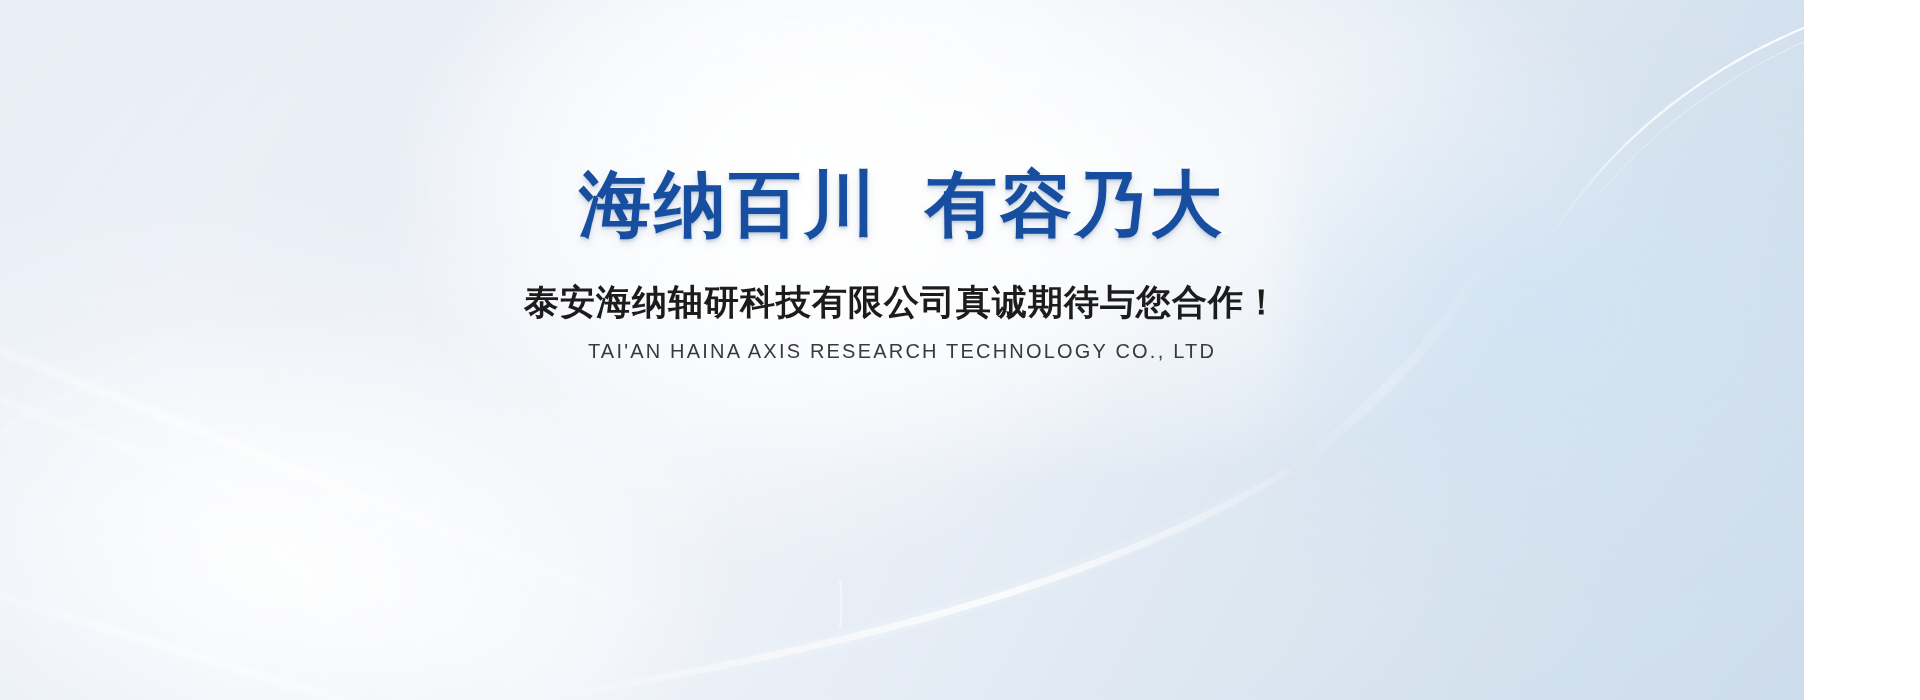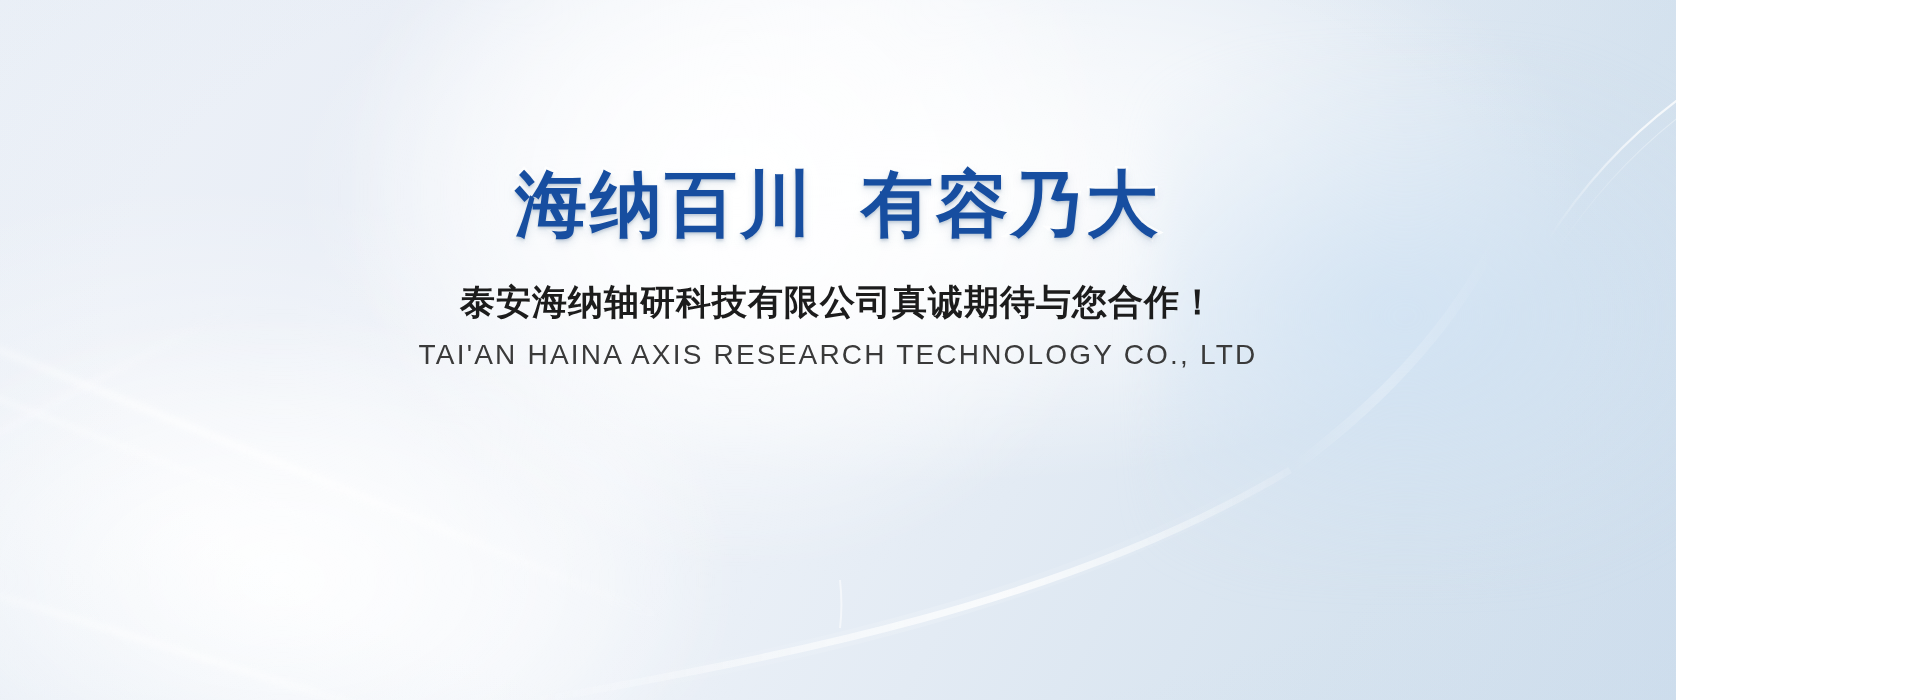--- a/index.html
+++ b/index.html
@@ -7,21 +7,21 @@
     margin: 0;
     padding: 0;
     background: #ffffff;
   }
   body {
     font-family: "Liberation Sans", "DejaVu Sans", sans-serif;
   }
 
   .banner {
     position: relative;
-    width: 1676px;
+    width: 1804px;
     height: 700px;
     overflow: hidden;
     
     background:
       radial-gradient(ellipse 900px 420px at 56% 26%, rgba(255,255,255,0.95) 0%, rgba(255,255,255,0.55) 38%, rgba(255,255,255,0.0) 72%),
       radial-gradient(ellipse 760px 520px at 12% 78%, rgba(255,255,255,0.70) 0%, rgba(255,255,255,0.0) 70%),
       linear-gradient(118deg, #eef2f8 0%, #e9eef6 22%, #eff3f9 42%, #e3ebf4 62%, #d6e3ef 82%, #cfdeed 100%);
   }
 
   
@@ -142,21 +142,21 @@
     font-size: 35px;
     line-height: 1;
     font-weight: 700;
     letter-spacing: 1px;
     color: #1c1c1c;
     white-space: pre;
   }
 
   .subtitle-en {
     margin-top: 22px;
-    font-size: 28px;
+    font-size: 20px;
     line-height: 1;
     font-weight: 400;
     letter-spacing: 2.2px;
     color: #3a3a3a;
     white-space: pre;
   }
 </style>
 </head>
 <body>
 

